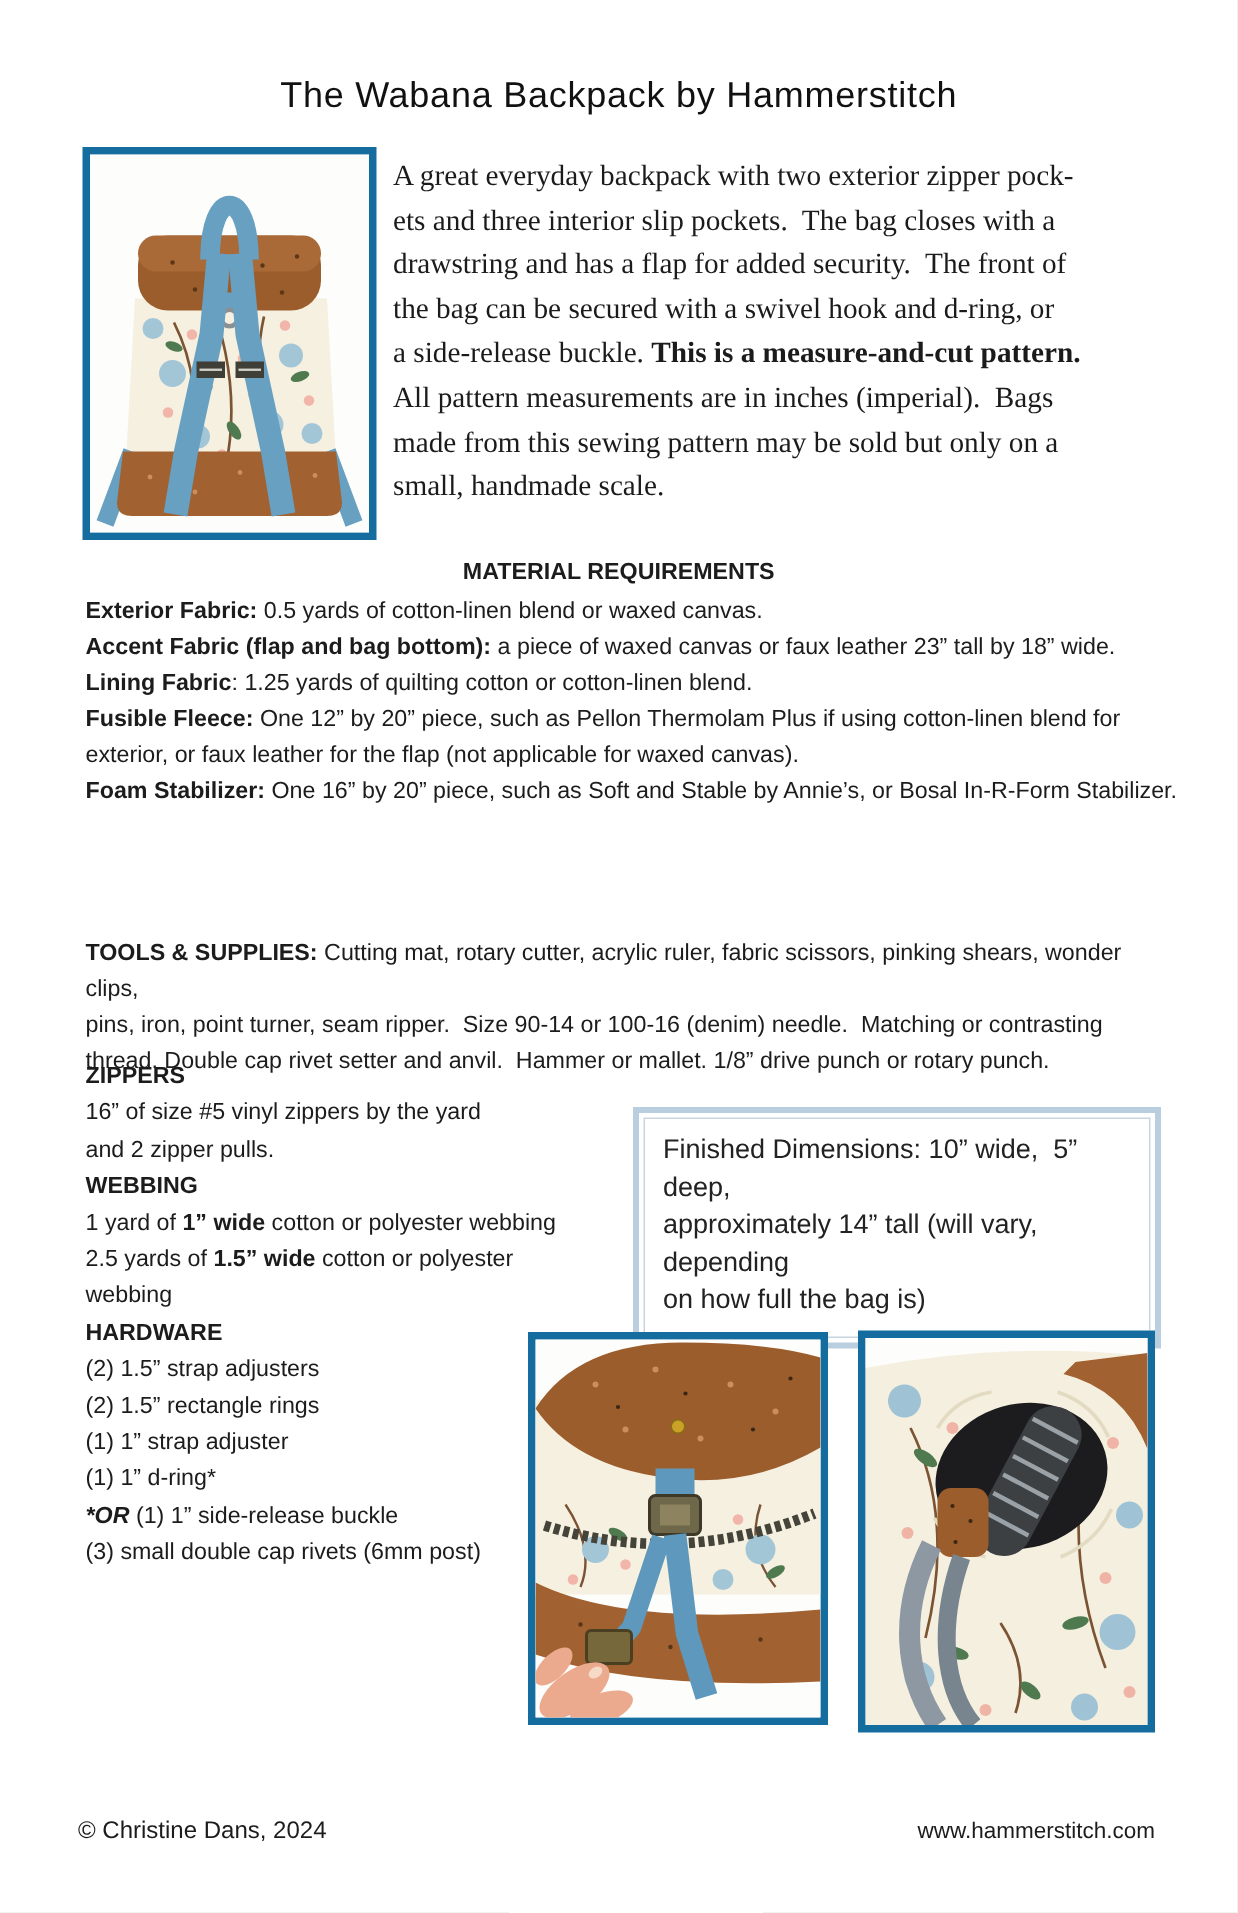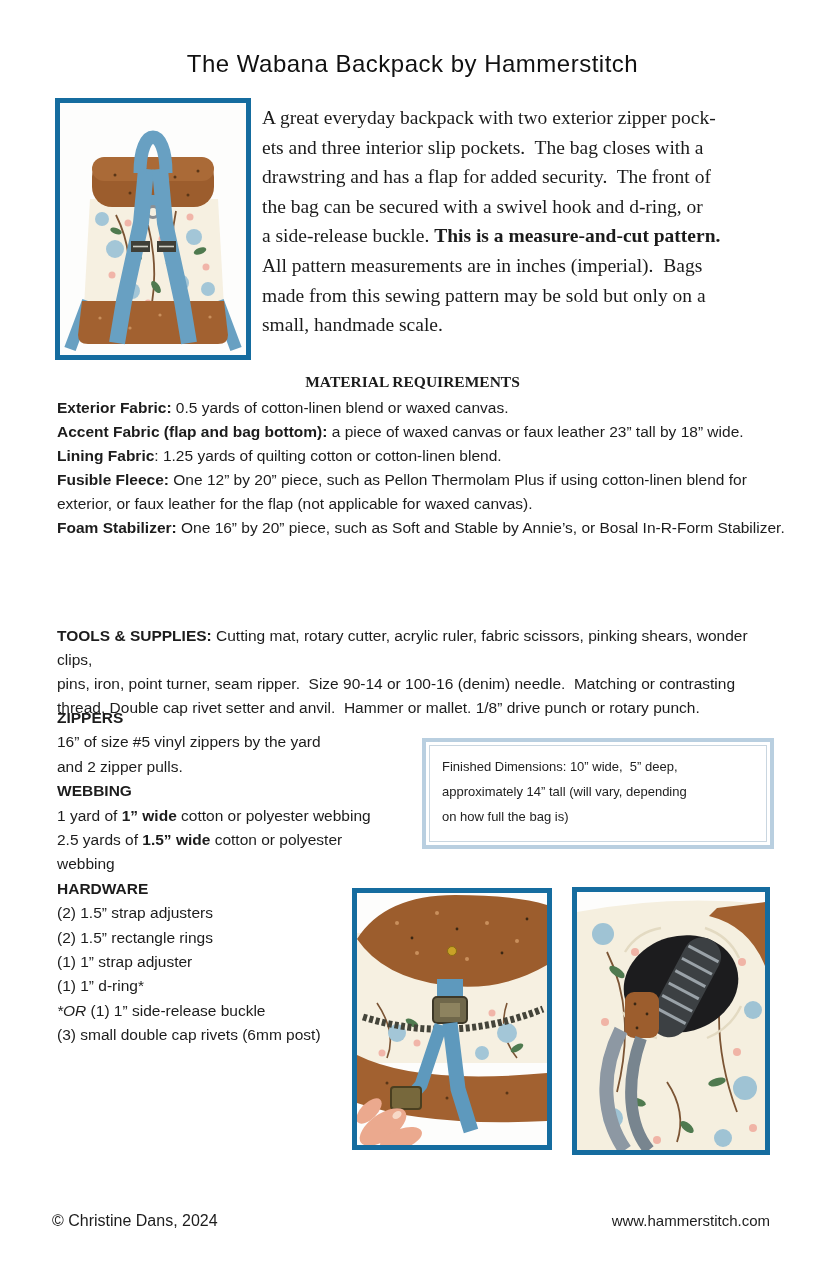--- a/index.html
+++ b/index.html
@@ -4,28 +4,28 @@
 <style>
   html,body{margin:0;padding:0;background:#e8e8e8;}
   .page{position:relative;width:825px;height:1275px;background:#ffffff;margin:0 auto;
         font-family:"Liberation Sans", sans-serif;color:#1c1c1c;overflow:hidden;}
   .abs{position:absolute;}
   .pre{white-space:pre-wrap;}
   .title{top:50px;left:0;width:100%;text-align:center;font-size:24px;letter-spacing:0.5px;color:#111;}
   .hero-frame{top:98px;left:55px;width:186px;height:252px;border:5px solid #156c9f;background:#fdfdfc;}
   .intro{top:103px;left:262px;width:505px;font-size:19.5px;line-height:29.6px;color:#1b1b1b;font-family:Liberation Serif, serif;}
   .intro b{font-weight:bold;}
-  .mat-heading{top:373px;left:0;width:100%;text-align:center;font-weight:bold;font-size:15.5px;font-family:Liberation Serif, serif;}
+  .mat-heading{top:373px;left:0;width:100%;text-align:center;font-weight:bold;font-size:15.5px;}
   .materials{top:396px;left:57px;width:730px;font-size:15.5px;line-height:24px;}
   .tools{top:624px;left:57px;width:730px;font-size:15.5px;line-height:24px;}
   .leftcol{top:706px;left:57px;width:340px;font-size:15.5px;line-height:24.4px;}
   .leftcol .hd{font-weight:bold;}
-  .ital{font-style:italic;font-weight:normal;}
+  .ital{font-style:italic;font-weight:bold;}
   .dims-outer{top:738px;left:422px;width:338px;border:4px solid #b9cfe0;background:#ffffff;padding:3px;}
-  .dims-inner{border:1px solid #c9d6e0;padding:8px 12px 12px 12px;font-size:13px;line-height:25px;color:#222;}
+  .dims-inner{border:1px solid #c9d6e0;padding:8px 12px 12px 12px;font-size:18px;line-height:25px;color:#222;}
   .photo-left{top:888px;left:352px;width:190px;height:252px;border:5px solid #156c9f;background:#fff;}
   .photo-right{top:887px;left:572px;width:188px;height:258px;border:5px solid #156c9f;background:#fff;}
   .footer-left{top:1212px;left:52px;font-size:16px;}
   .footer-right{top:1212px;right:55px;font-size:15px;text-decoration:none;color:#1c1c1c;}
   svg{display:block;}
 </style>
 </head>
 <body>
 
 <div class="page">

